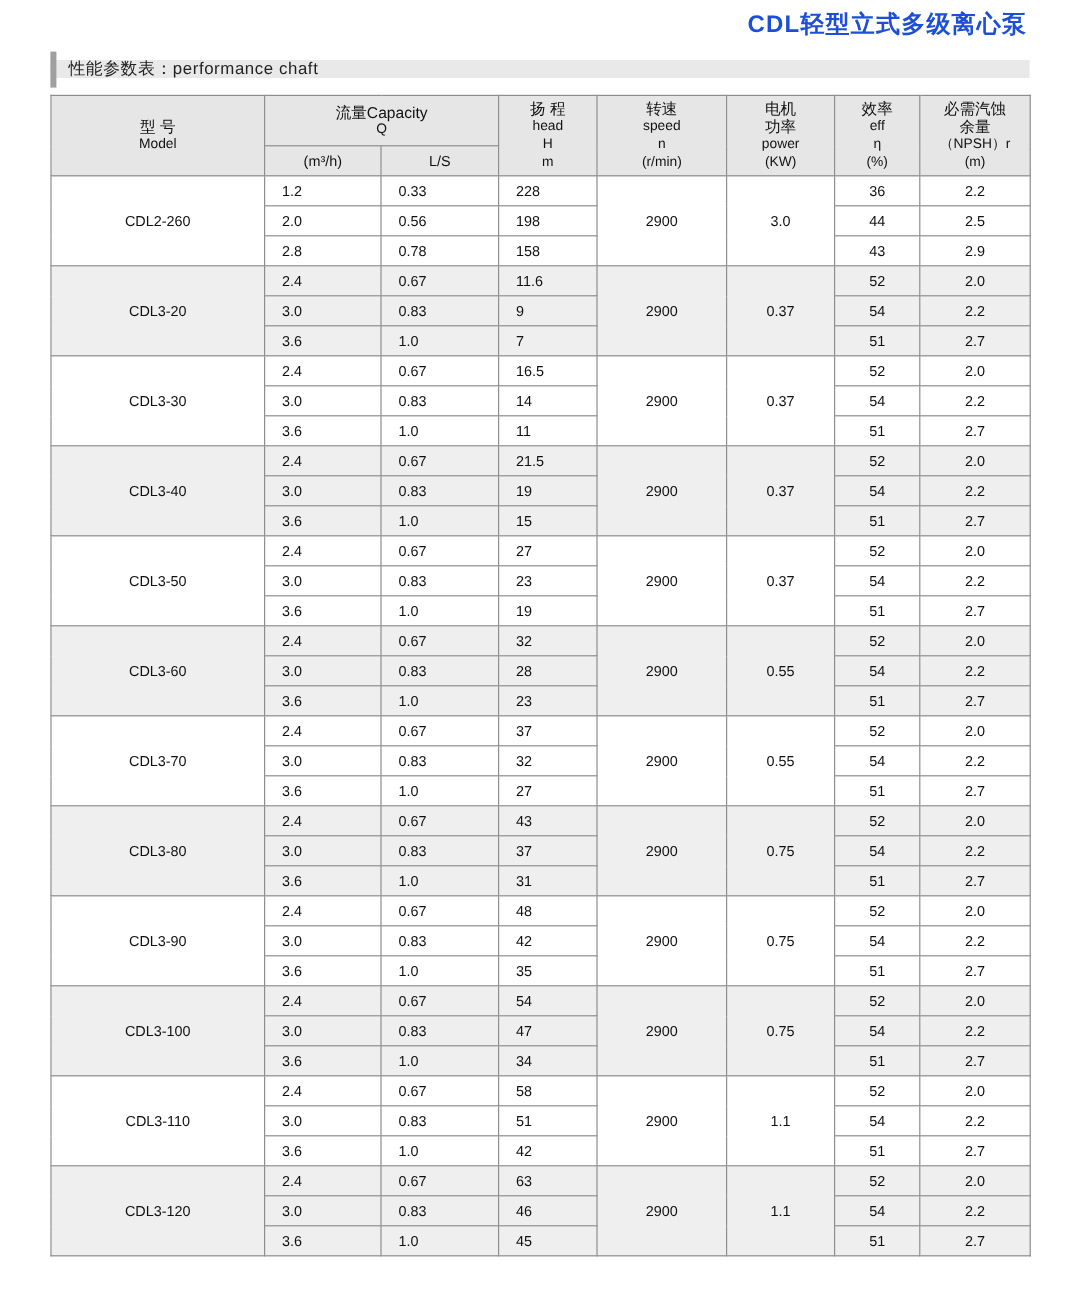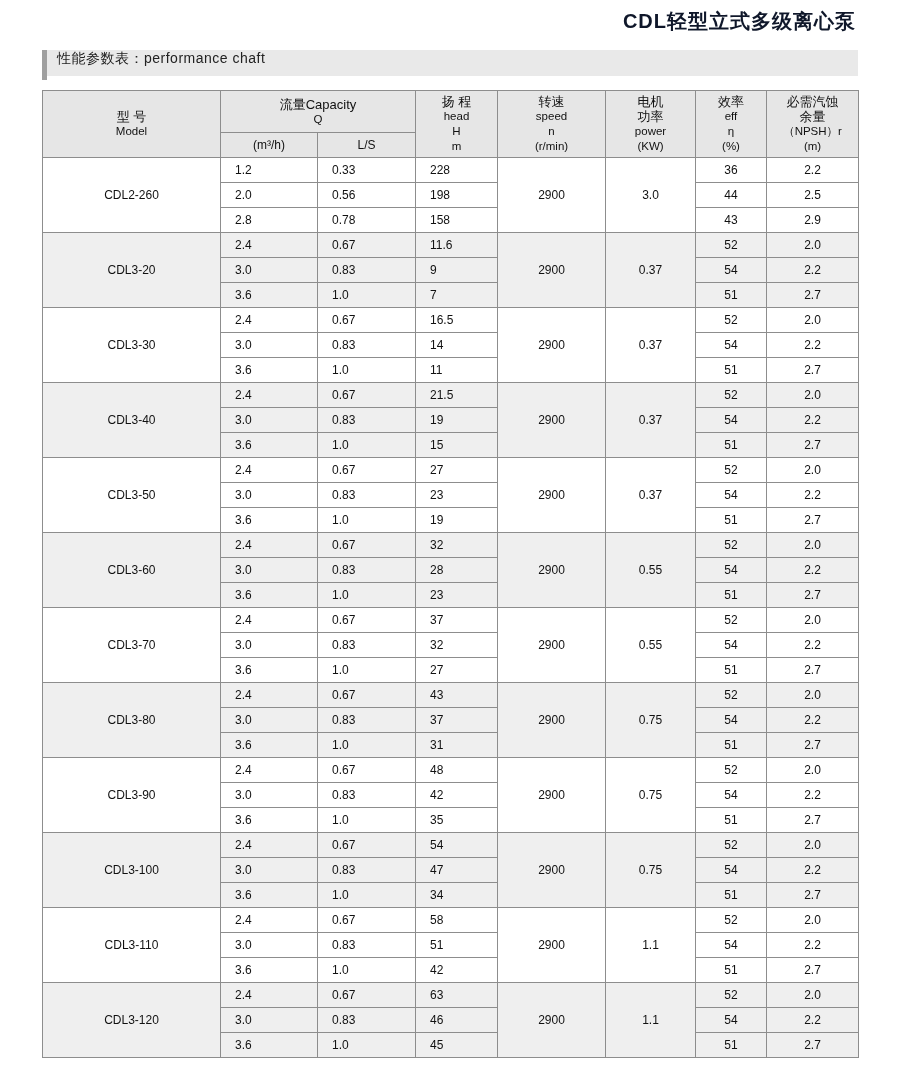--- a/index.html
+++ b/index.html
@@ -23,35 +23,36 @@
   }
   
   .doc-header {
     text-align: right;
     padding: 8px 44px 0 0;
   }
   .doc-title-cn {
     font-size: 20px;
     font-weight: bold;
     letter-spacing: 1px;
-    color: #0f172a;
+    color: #1d4ed8;
     line-height: 26px;
   }
   .doc-title-en {
     font-size: 12.5px;
     color: #2b2b2b;
     line-height: 20px;
     letter-spacing: 0.2px;
   }
   
   .section-bar {
     margin: 16px 42px 0 42px;
     background: #e9e9e9;
-    height: 26px;
+    height: 15px;
     display: flex;
+    align-items: center;
     position: relative;
   }
   .section-bar .accent {
     width: 5px;
     height: 30px;
     background: #9f9f9f;
     display: inline-block;
     margin-right: 10px;
   }
   .section-bar .section-title {

